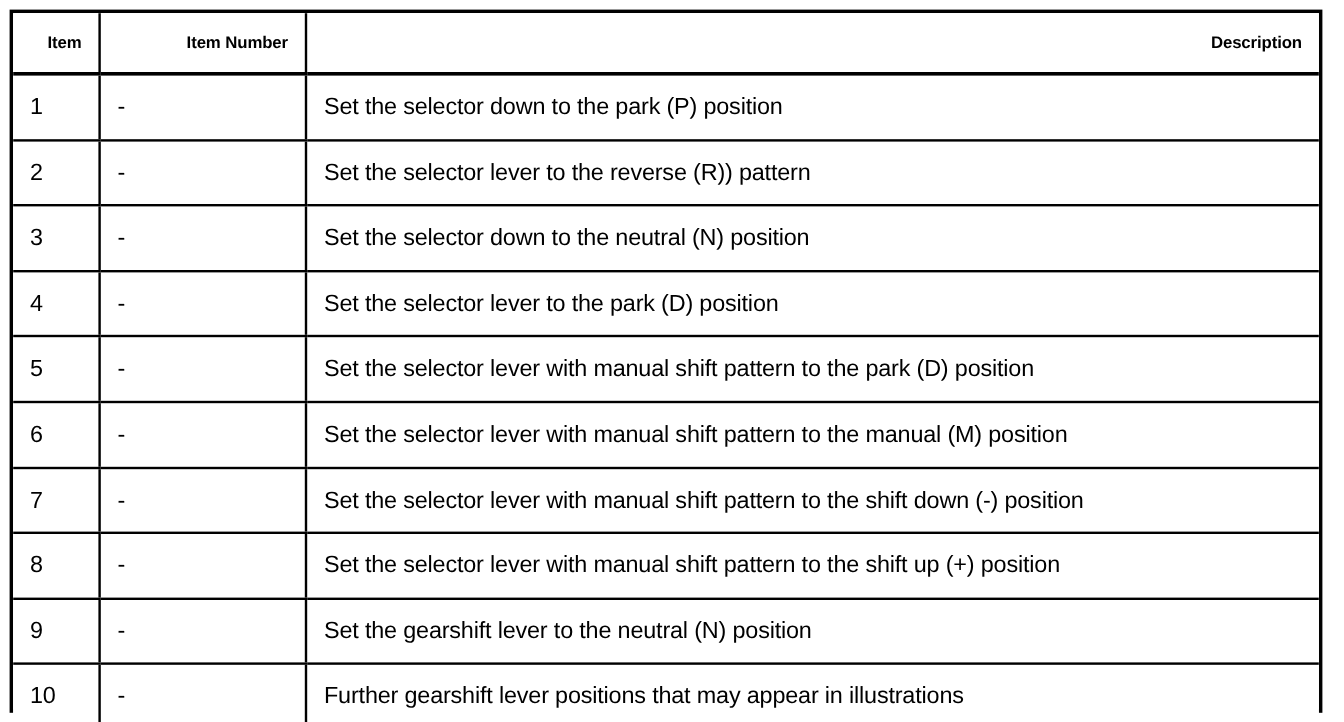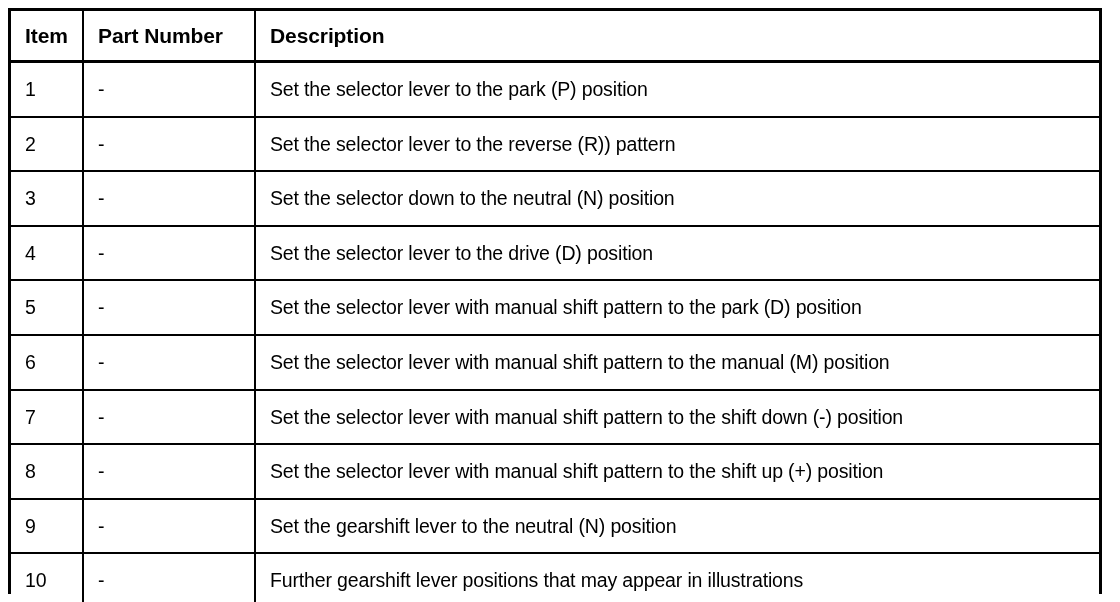--- a/index.html
+++ b/index.html
@@ -48,24 +48,24 @@
     vertical-align: middle;
     background: #ffffff;
   }
 
   table.legend-table th:first-child,
   table.legend-table td:first-child {
     border-left: 0;
   }
 
   table.legend-table thead th {
-    font-size: 21px;
+    font-size: 14px;
     font-weight: bold;
     line-height: 1.1;
-    text-align: left;
+    text-align: right;
     height: 49px;
     border-bottom: 3px solid #000000;
     letter-spacing: -0.1px;
   }
 
   table.legend-table tbody td {
     font-size: 19.5px;
     font-weight: normal;
     line-height: 1.15;
     text-align: left;
@@ -87,44 +87,44 @@
 <div id="table-wrap">
   <table class="legend-table">
     <colgroup>
       <col class="col-item">
       <col class="col-part">
       <col class="col-description">
     </colgroup>
     <thead>
       <tr>
         <th>Item</th>
-        <th>Part Number</th>
+        <th>Item Number</th>
         <th>Description</th>
       </tr>
     </thead>
     <tbody id="table-body">
     <tr>
           <td class="cell-item">1</td>
           <td class="cell-part">-</td>
-          <td class="cell-desc">Set the selector lever to the park (P) position</td>
+          <td class="cell-desc">Set the selector down to the park (P) position</td>
         </tr>
         <tr>
           <td class="cell-item">2</td>
           <td class="cell-part">-</td>
           <td class="cell-desc">Set the selector lever to the reverse (R)) pattern</td>
         </tr>
         <tr>
           <td class="cell-item">3</td>
           <td class="cell-part">-</td>
           <td class="cell-desc">Set the selector down to the neutral (N) position</td>
         </tr>
         <tr>
           <td class="cell-item">4</td>
           <td class="cell-part">-</td>
-          <td class="cell-desc">Set the selector lever to the drive (D) position</td>
+          <td class="cell-desc">Set the selector lever to the park (D) position</td>
         </tr>
         <tr>
           <td class="cell-item">5</td>
           <td class="cell-part">-</td>
           <td class="cell-desc">Set the selector lever with manual shift pattern to the park (D) position</td>
         </tr>
         <tr>
           <td class="cell-item">6</td>
           <td class="cell-part">-</td>
           <td class="cell-desc">Set the selector lever with manual shift pattern to the manual (M) position</td>

